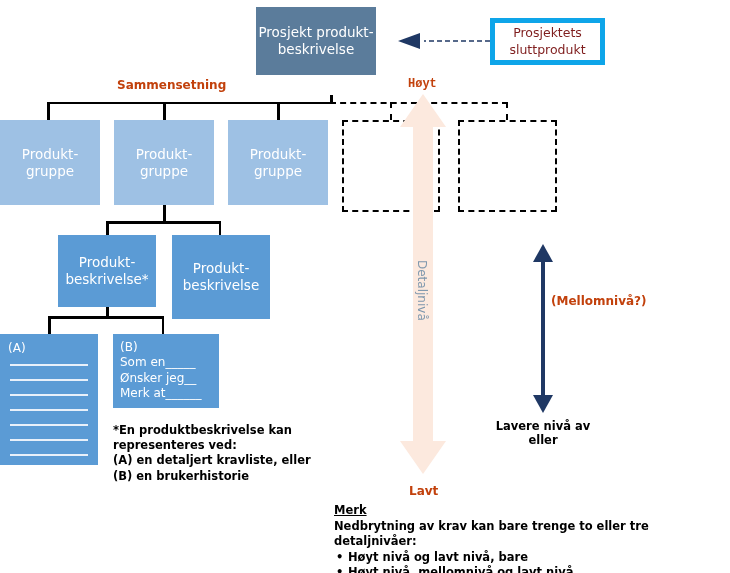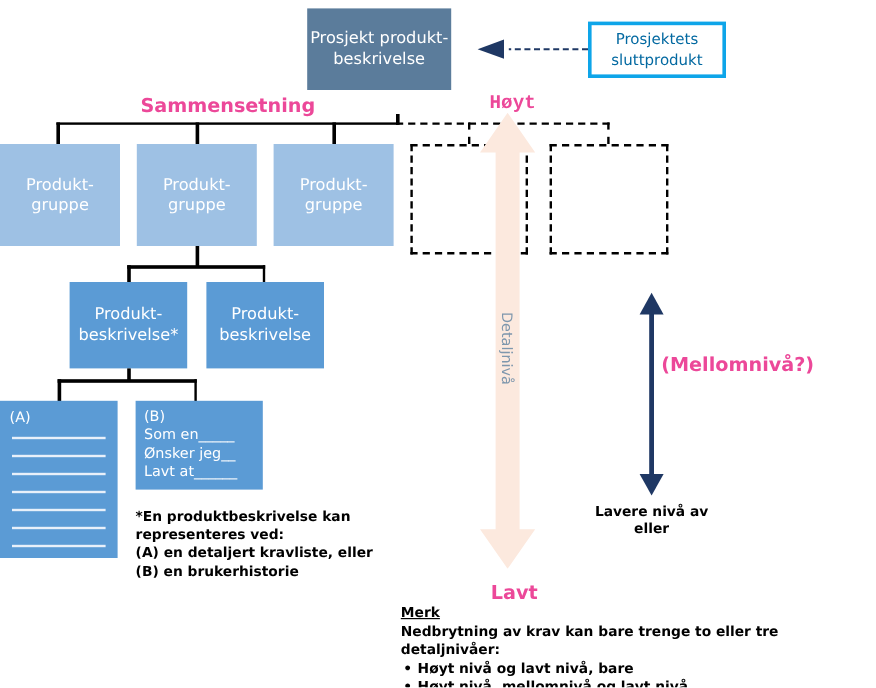--- a/index.html
+++ b/index.html
@@ -41,22 +41,22 @@
     background: transparent;
     border: 2.5px dashed #000000;
     font-size: 14px;
     font-weight: bold;
     color: #ffffff;
   }
   .box-white {
     position: absolute;
     box-sizing: border-box;
     background: #ffffff;
-    border: 3px solid #0ea5e9;
-    color: #0369a1;
+    border: 5px solid #0ea5e9;
+    color: #7f1d1d;
     display: flex;
     align-items: center;
     justify-content: center;
     text-align: center;
     font-size: 12.5px;
     line-height: 1.3;
   }
   .note-box {
     position: absolute;
     box-sizing: border-box;
@@ -89,23 +89,23 @@
     border-top: 2.5px dashed #000000;
     height: 0;
   }
   .dash-v {
     position: absolute;
     border-left: 2.5px dashed #000000;
     width: 0;
   }
   .caption {
     position: absolute;
-    font-size: 16px;
-    font-weight: bold;
-    color: #ec4899;
+    font-size: 12px;
+    font-weight: bold;
+    color: #c2410c;
     white-space: nowrap;
   }
   .vlabel {
     position: absolute;
     color: #7e97ad;
     font-size: 12px;
     transform: rotate(90deg);
     transform-origin: left top;
     white-space: nowrap;
   }
@@ -193,21 +193,21 @@
   </div>
 
   <div class="line-v" style="left:163px; top:205px; width:2.5px; height:18px;"></div>
   <div class="line-h" style="left:106px; top:221px; width:115px; height:2.5px;"></div>
   <div class="line-v" style="left:106px; top:221px; width:2.5px; height:15px;"></div>
   <div class="line-v" style="left:218.5px; top:221px; width:2.5px; height:15px;"></div>
 
   <div class="box box-mid" style="left:58px; top:235px; width:98px; height:72px;">
     <span>Produkt-beskrivelse*</span>
   </div>
-  <div class="box box-mid" style="left:172px; top:235px; width:98px; height:72px;">
+  <div class="box box-mid" style="left:172px; top:235px; width:98px; height:84px;">
     <span>Produkt-beskrivelse</span>
   </div>
 
   <div class="line-v" style="left:106px; top:307px; width:2.5px; height:11px;"></div>
   <div class="line-h" style="left:48px; top:316px; width:116px; height:2.5px;"></div>
   <div class="line-v" style="left:48px; top:316px; width:2.5px; height:19px;"></div>
   <div class="line-v" style="left:161.5px; top:316px; width:2.5px; height:19px;"></div>
 
   <div class="ruled" style="left:0px; top:334px; width:98px; height:131px;">
     <div style="margin-bottom:9px;">(A)</div>
@@ -217,21 +217,21 @@
     <div class="rule-line" style="margin-bottom:13px;"></div>
     <div class="rule-line" style="margin-bottom:13px;"></div>
     <div class="rule-line" style="margin-bottom:13px;"></div>
     <div class="rule-line"></div>
   </div>
 
   <div class="note-box" style="left:113px; top:334px; width:106px; height:74px;">
     <span class="lbl">(B)</span>
     <span class="lbl">Som en_____</span>
     <span class="lbl">Ønsker jeg__</span>
-    <span class="lbl">Lavt at______</span>
+    <span class="lbl">Merk at______</span>
   </div>
 
   <div class="footnote" style="left:113px; top:423px; width:200px;">*En produktbeskrivelse kan
 representeres ved:
 (A) en detaljert kravliste, eller
 (B) en brukerhistorie</div>
 
   <div class="caption" style="left:408px; top:77px;font-family:Liberation Mono, monospace;">Høyt</div>
 
   <div class="arrow-big" style="left:400px; top:94px; width:46px; height:380px;">

